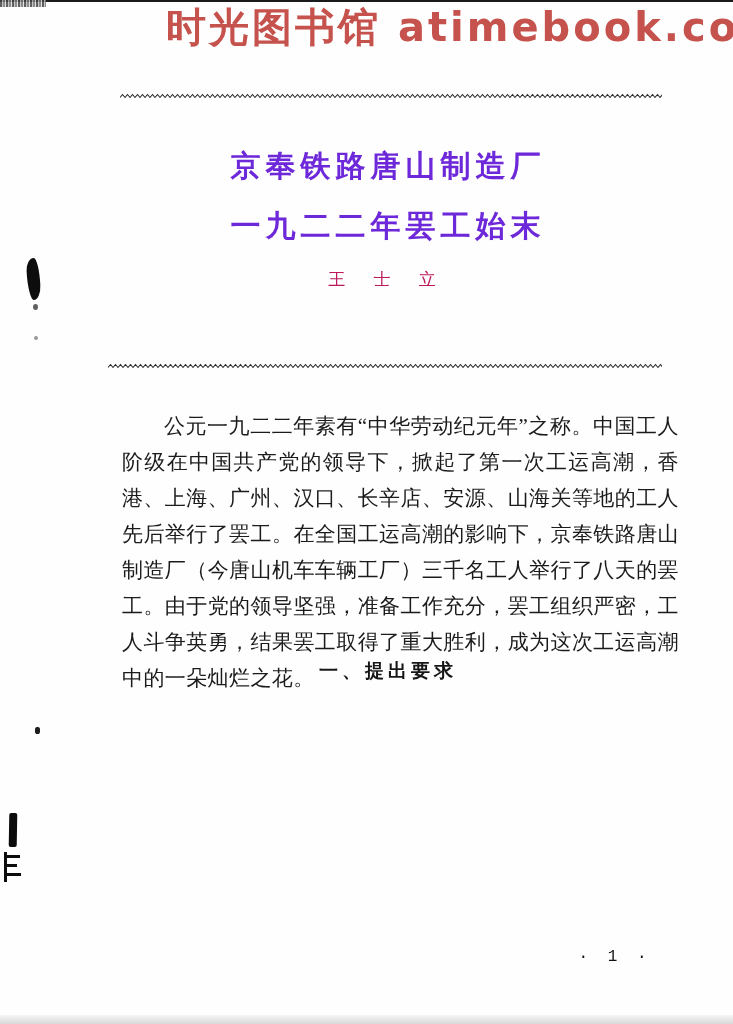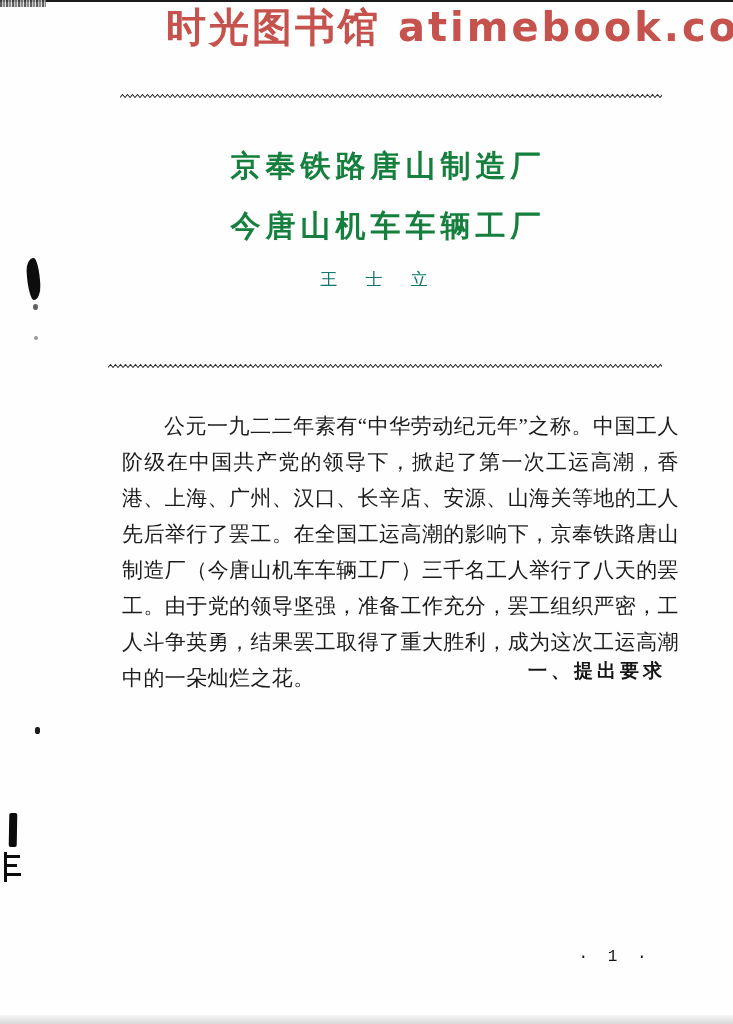--- a/index.html
+++ b/index.html
@@ -28,42 +28,42 @@
   }
   
   .zigzag{position:absolute;height:8px;}
   .zigzag-top{top:86px;left:120px;width:542px;}
   .zigzag-mid{top:356px;left:108px;width:554px;}
   
   .title-line{
     position:absolute;left:110px;width:556px;
     text-align:center;font-weight:bold;
     font-size:30px;letter-spacing:5px;white-space:nowrap;
-    color:#15803d;
+    color:#6d28d9;
   }
   .title-1{top:146px;}
   .title-2{top:206px;}
   .author{
-    position:absolute;top:268px;left:102px;width:556px;
+    position:absolute;top:268px;left:110px;width:556px;
     text-align:center;font-size:17px;letter-spacing:12px;
-    color:#0f766e;
+    color:#be185d;
   }
   
   .para{
     position:absolute;left:110px;width:557px;
     font-size:21px;line-height:36px;
     text-align:justify;text-justify:inter-ideograph;
     text-indent:2em;letter-spacing:0.4px;
     color:#1b1b1b;margin:12px;
   }
   .para-1{top:396px;}
   .para-2{top:698px;}
   .section-heading{
     position:absolute;top:658px;left:110px;width:556px;
-    text-align:right;font-weight:bold;font-size:19px;
+    text-align:center;font-weight:bold;font-size:19px;
     letter-spacing:4px;color:#161616;
   }
   .page-number{
     position:absolute;top:948px;left:560px;width:110px;
     font-size:16px;letter-spacing:5px;text-align:center;color:#111;
     font-family:"Liberation Mono","DejaVu Sans Mono",monospace;
   }
   
   .ink-blob{
     position:absolute;top:258px;left:27px;width:13px;height:42px;
@@ -102,21 +102,21 @@
   <div class="top-edge"></div>
   <div class="corner-grain"></div>
 
   <div class="watermark" style="color: rgb(197, 82, 76);">时光图书馆 atimebook.com</div>
 
   <div class="zigzag zigzag-top"><svg width="542" height="8" xmlns="http://www.w3.org/2000/svg">
         <path d="M0 5.5 L2.5 2.5 L5 5.5 L7.5 2.5 L10 5.5 L12.5 2.5 L15 5.5 L17.5 2.5 L20 5.5 L22.5 2.5 L25 5.5 L27.5 2.5 L30 5.5 L32.5 2.5 L35 5.5 L37.5 2.5 L40 5.5 L42.5 2.5 L45 5.5 L47.5 2.5 L50 5.5 L52.5 2.5 L55 5.5 L57.5 2.5 L60 5.5 L62.5 2.5 L65 5.5 L67.5 2.5 L70 5.5 L72.5 2.5 L75 5.5 L77.5 2.5 L80 5.5 L82.5 2.5 L85 5.5 L87.5 2.5 L90 5.5 L92.5 2.5 L95 5.5 L97.5 2.5 L100 5.5 L102.5 2.5 L105 5.5 L107.5 2.5 L110 5.5 L112.5 2.5 L115 5.5 L117.5 2.5 L120 5.5 L122.5 2.5 L125 5.5 L127.5 2.5 L130 5.5 L132.5 2.5 L135 5.5 L137.5 2.5 L140 5.5 L142.5 2.5 L145 5.5 L147.5 2.5 L150 5.5 L152.5 2.5 L155 5.5 L157.5 2.5 L160 5.5 L162.5 2.5 L165 5.5 L167.5 2.5 L170 5.5 L172.5 2.5 L175 5.5 L177.5 2.5 L180 5.5 L182.5 2.5 L185 5.5 L187.5 2.5 L190 5.5 L192.5 2.5 L195 5.5 L197.5 2.5 L200 5.5 L202.5 2.5 L205 5.5 L207.5 2.5 L210 5.5 L212.5 2.5 L215 5.5 L217.5 2.5 L220 5.5 L222.5 2.5 L225 5.5 L227.5 2.5 L230 5.5 L232.5 2.5 L235 5.5 L237.5 2.5 L240 5.5 L242.5 2.5 L245 5.5 L247.5 2.5 L250 5.5 L252.5 2.5 L255 5.5 L257.5 2.5 L260 5.5 L262.5 2.5 L265 5.5 L267.5 2.5 L270 5.5 L272.5 2.5 L275 5.5 L277.5 2.5 L280 5.5 L282.5 2.5 L285 5.5 L287.5 2.5 L290 5.5 L292.5 2.5 L295 5.5 L297.5 2.5 L300 5.5 L302.5 2.5 L305 5.5 L307.5 2.5 L310 5.5 L312.5 2.5 L315 5.5 L317.5 2.5 L320 5.5 L322.5 2.5 L325 5.5 L327.5 2.5 L330 5.5 L332.5 2.5 L335 5.5 L337.5 2.5 L340 5.5 L342.5 2.5 L345 5.5 L347.5 2.5 L350 5.5 L352.5 2.5 L355 5.5 L357.5 2.5 L360 5.5 L362.5 2.5 L365 5.5 L367.5 2.5 L370 5.5 L372.5 2.5 L375 5.5 L377.5 2.5 L380 5.5 L382.5 2.5 L385 5.5 L387.5 2.5 L390 5.5 L392.5 2.5 L395 5.5 L397.5 2.5 L400 5.5 L402.5 2.5 L405 5.5 L407.5 2.5 L410 5.5 L412.5 2.5 L415 5.5 L417.5 2.5 L420 5.5 L422.5 2.5 L425 5.5 L427.5 2.5 L430 5.5 L432.5 2.5 L435 5.5 L437.5 2.5 L440 5.5 L442.5 2.5 L445 5.5 L447.5 2.5 L450 5.5 L452.5 2.5 L455 5.5 L457.5 2.5 L460 5.5 L462.5 2.5 L465 5.5 L467.5 2.5 L470 5.5 L472.5 2.5 L475 5.5 L477.5 2.5 L480 5.5 L482.5 2.5 L485 5.5 L487.5 2.5 L490 5.5 L492.5 2.5 L495 5.5 L497.5 2.5 L500 5.5 L502.5 2.5 L505 5.5 L507.5 2.5 L510 5.5 L512.5 2.5 L515 5.5 L517.5 2.5 L520 5.5 L522.5 2.5 L525 5.5 L527.5 2.5 L530 5.5 L532.5 2.5 L535 5.5 L537.5 2.5 L540 5.5 L542.5 2.5 L545 5.5" fill="none" stroke="#2b2b2b" stroke-width="1.1"></path>
       </svg></div>
 
   <div class="title-line title-1">京奉铁路唐山制造厂</div>
-  <div class="title-line title-2">今唐山机车车辆工厂</div>
+  <div class="title-line title-2">一九二二年罢工始末</div>
 
   <div class="author">王 士 立</div>
 
   <div class="zigzag zigzag-mid"><svg width="554" height="8" xmlns="http://www.w3.org/2000/svg">
         <path d="M0 5.5 L2.5 2.5 L5 5.5 L7.5 2.5 L10 5.5 L12.5 2.5 L15 5.5 L17.5 2.5 L20 5.5 L22.5 2.5 L25 5.5 L27.5 2.5 L30 5.5 L32.5 2.5 L35 5.5 L37.5 2.5 L40 5.5 L42.5 2.5 L45 5.5 L47.5 2.5 L50 5.5 L52.5 2.5 L55 5.5 L57.5 2.5 L60 5.5 L62.5 2.5 L65 5.5 L67.5 2.5 L70 5.5 L72.5 2.5 L75 5.5 L77.5 2.5 L80 5.5 L82.5 2.5 L85 5.5 L87.5 2.5 L90 5.5 L92.5 2.5 L95 5.5 L97.5 2.5 L100 5.5 L102.5 2.5 L105 5.5 L107.5 2.5 L110 5.5 L112.5 2.5 L115 5.5 L117.5 2.5 L120 5.5 L122.5 2.5 L125 5.5 L127.5 2.5 L130 5.5 L132.5 2.5 L135 5.5 L137.5 2.5 L140 5.5 L142.5 2.5 L145 5.5 L147.5 2.5 L150 5.5 L152.5 2.5 L155 5.5 L157.5 2.5 L160 5.5 L162.5 2.5 L165 5.5 L167.5 2.5 L170 5.5 L172.5 2.5 L175 5.5 L177.5 2.5 L180 5.5 L182.5 2.5 L185 5.5 L187.5 2.5 L190 5.5 L192.5 2.5 L195 5.5 L197.5 2.5 L200 5.5 L202.5 2.5 L205 5.5 L207.5 2.5 L210 5.5 L212.5 2.5 L215 5.5 L217.5 2.5 L220 5.5 L222.5 2.5 L225 5.5 L227.5 2.5 L230 5.5 L232.5 2.5 L235 5.5 L237.5 2.5 L240 5.5 L242.5 2.5 L245 5.5 L247.5 2.5 L250 5.5 L252.5 2.5 L255 5.5 L257.5 2.5 L260 5.5 L262.5 2.5 L265 5.5 L267.5 2.5 L270 5.5 L272.5 2.5 L275 5.5 L277.5 2.5 L280 5.5 L282.5 2.5 L285 5.5 L287.5 2.5 L290 5.5 L292.5 2.5 L295 5.5 L297.5 2.5 L300 5.5 L302.5 2.5 L305 5.5 L307.5 2.5 L310 5.5 L312.5 2.5 L315 5.5 L317.5 2.5 L320 5.5 L322.5 2.5 L325 5.5 L327.5 2.5 L330 5.5 L332.5 2.5 L335 5.5 L337.5 2.5 L340 5.5 L342.5 2.5 L345 5.5 L347.5 2.5 L350 5.5 L352.5 2.5 L355 5.5 L357.5 2.5 L360 5.5 L362.5 2.5 L365 5.5 L367.5 2.5 L370 5.5 L372.5 2.5 L375 5.5 L377.5 2.5 L380 5.5 L382.5 2.5 L385 5.5 L387.5 2.5 L390 5.5 L392.5 2.5 L395 5.5 L397.5 2.5 L400 5.5 L402.5 2.5 L405 5.5 L407.5 2.5 L410 5.5 L412.5 2.5 L415 5.5 L417.5 2.5 L420 5.5 L422.5 2.5 L425 5.5 L427.5 2.5 L430 5.5 L432.5 2.5 L435 5.5 L437.5 2.5 L440 5.5 L442.5 2.5 L445 5.5 L447.5 2.5 L450 5.5 L452.5 2.5 L455 5.5 L457.5 2.5 L460 5.5 L462.5 2.5 L465 5.5 L467.5 2.5 L470 5.5 L472.5 2.5 L475 5.5 L477.5 2.5 L480 5.5 L482.5 2.5 L485 5.5 L487.5 2.5 L490 5.5 L492.5 2.5 L495 5.5 L497.5 2.5 L500 5.5 L502.5 2.5 L505 5.5 L507.5 2.5 L510 5.5 L512.5 2.5 L515 5.5 L517.5 2.5 L520 5.5 L522.5 2.5 L525 5.5 L527.5 2.5 L530 5.5 L532.5 2.5 L535 5.5 L537.5 2.5 L540 5.5 L542.5 2.5 L545 5.5 L547.5 2.5 L550 5.5 L552.5 2.5 L555 5.5" fill="none" stroke="#2b2b2b" stroke-width="1.1"></path>
       </svg></div>
 
   <p class="para para-1">公元一九二二年素有“中华劳动纪元年”之称。中国工人阶级在中国共产党的领导下，掀起了第一次工运高潮，香港、上海、广州、汉口、长辛店、安源、山海关等地的工人先后举行了罢工。在全国工运高潮的影响下，京奉铁路唐山制造厂（今唐山机车车辆工厂）三千名工人举行了八天的罢工。由于党的领导坚强，准备工作充分，罢工组织严密，工人斗争英勇，结果罢工取得了重大胜利，成为这次工运高潮中的一朵灿烂之花。</p>
 
   <div class="section-heading">一、提出要求</div>

